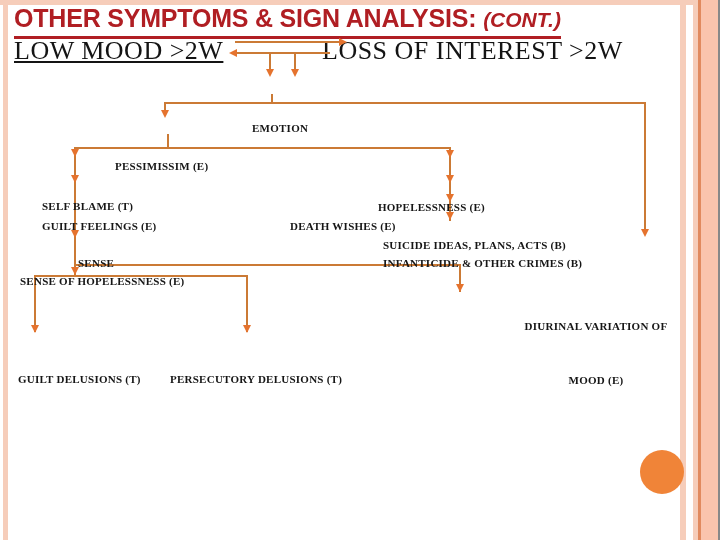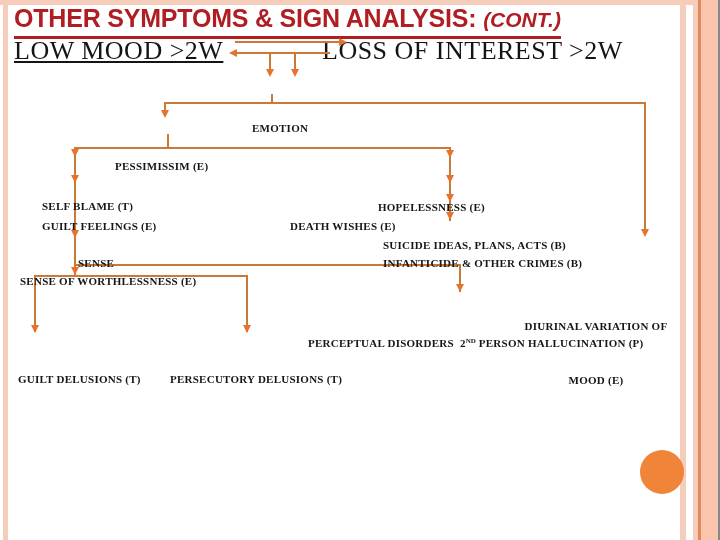--- a/index.html
+++ b/index.html
@@ -99,22 +99,21 @@
 
   <div class="lbl" style="left:252px;top:82px;">EMOTION</div>
   <div class="lbl" style="left:115px;top:120px;">PESSIMISSIM (E)</div>
   <div class="lbl" style="left:42px;top:160px;">SELF BLAME (T)</div>
   <div class="lbl" style="left:378px;top:161px;">HOPELESSNESS (E)</div>
   <div class="lbl" style="left:42px;top:180px;">GUILT FEELINGS (E)</div>
   <div class="lbl" style="left:290px;top:180px;">DEATH WISHES (E)</div>
   <div class="lbl" style="left:383px;top:199px;">SUICIDE IDEAS, PLANS, ACTS (B)</div>
   <div class="lbl" style="left:78px;top:217px;">SENSE</div>
   <div class="lbl" style="left:383px;top:217px;">INFANTICIDE &amp; OTHER CRIMES (B)</div>
-  <div class="lbl" style="left:20px;top:235px;">SENSE OF WORTHLESSNESS (E)</div>
+  <div class="lbl" style="left:20px;top:235px;">SENSE OF HOPELESSNESS (E)</div>
   <div class="lbl diurinal" style="left:523px;top:241px;width:146px;">
     <div>DIURINAL VARIATION OF</div>
     <div>MOOD (E)</div>
   </div>
-  <div class="lbl" style="left:308px;top:297px;"><span>PERCEPTUAL DISORDERS  2</span><sup>ND</sup><span> PERSON HALLUCINATION (P)</span></div>
   <div class="lbl" style="left:18px;top:333px;">GUILT DELUSIONS (T)</div>
   <div class="lbl" style="left:170px;top:333px;">PERSECUTORY DELUSIONS (T)</div>
 
 </div>
 
 </body></html>

